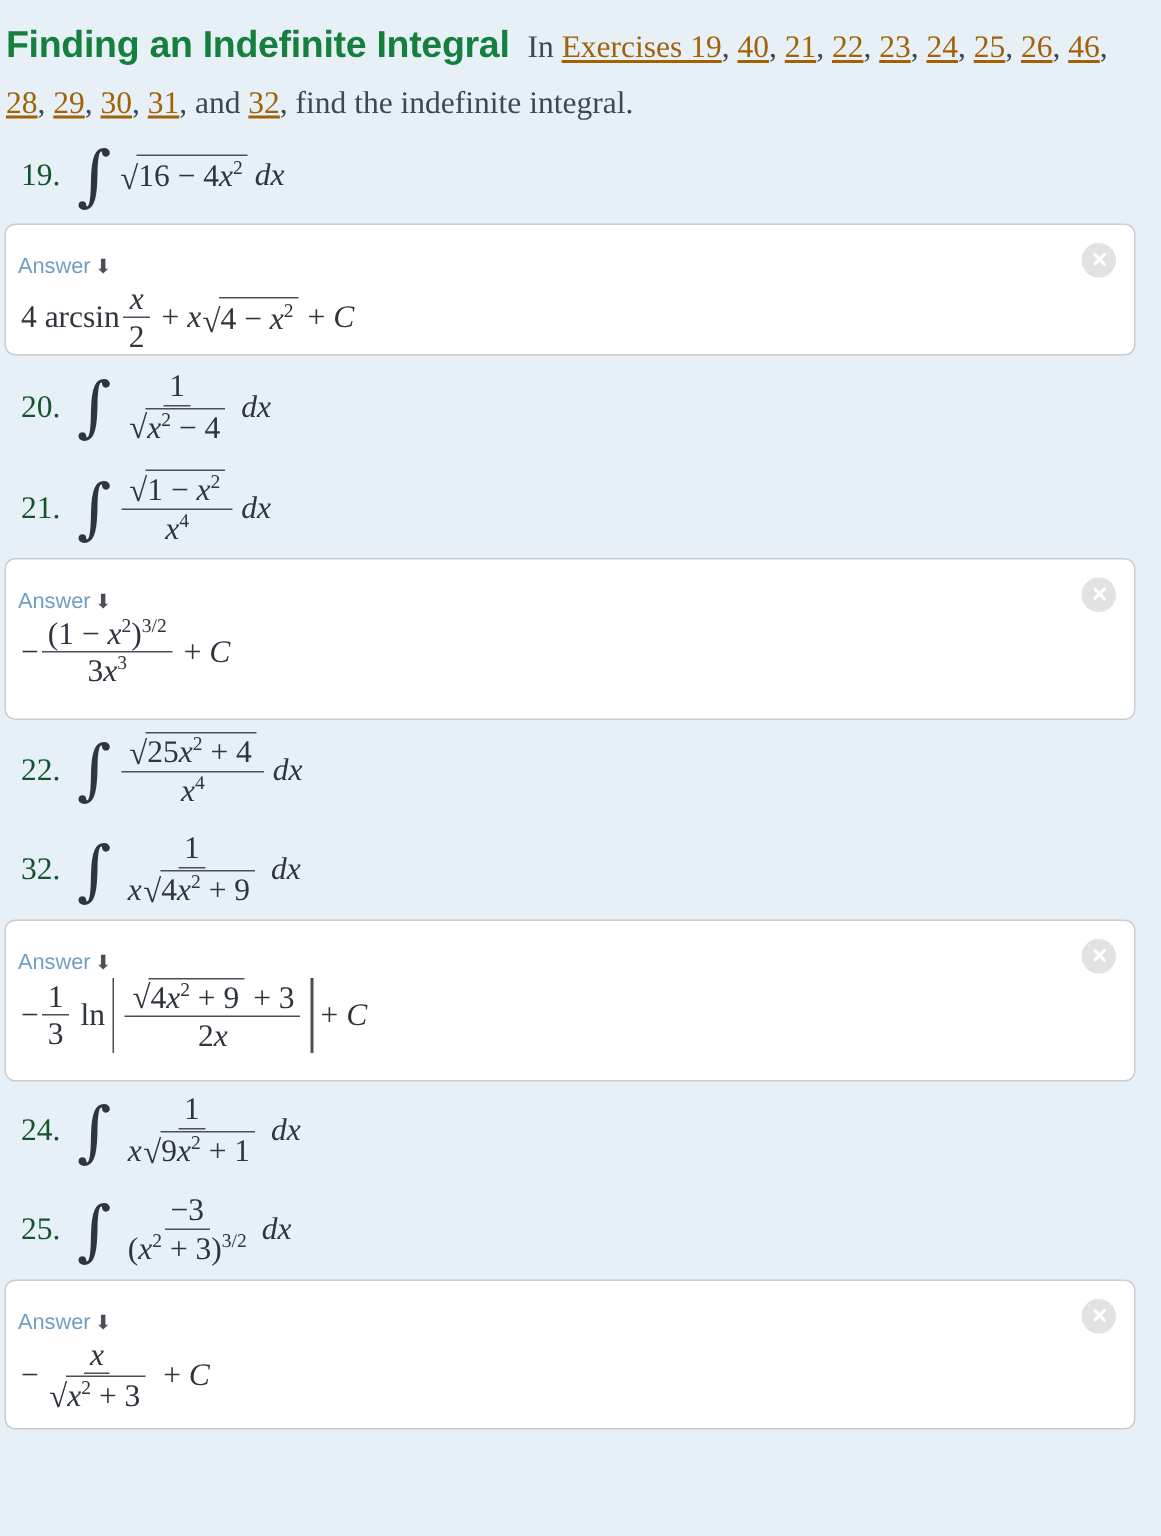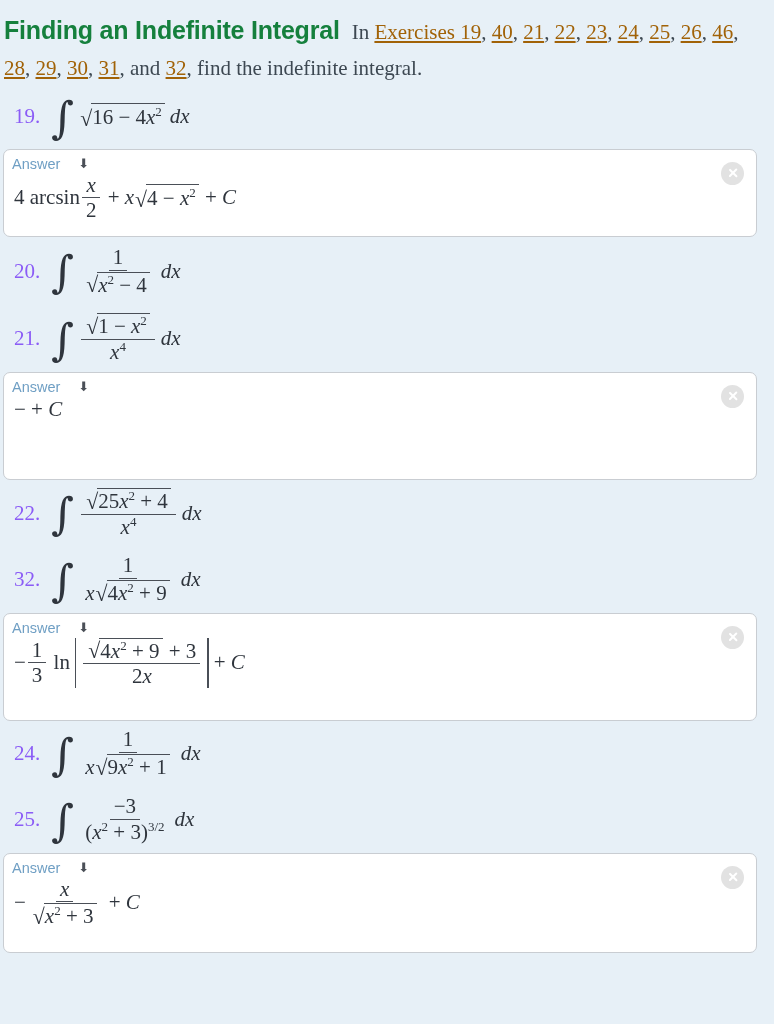--- a/index.html
+++ b/index.html
@@ -42,21 +42,21 @@
   
   .exercise {
     display: flex;
     align-items: center;
     padding-left: 14px;
     color: #353c45;
   }
   .ex-num {
     font-size: 21px;
     margin-right: 11px;
-    color: #8b5cf6;
+    color: #14532d;
     white-space: nowrap;
   }
 
   
   .math {
     font-family: "Liberation Serif", serif;
     font-size: 21px;
     color: #2f353d;
     display: inline-flex;
     align-items: center;
@@ -135,22 +135,23 @@
     margin: 0 17px 0 3px;
     padding: 6px 10px 10px 8px;
     box-sizing: border-box;
   }
   .answer-label {
     font-family: "Liberation Sans", sans-serif;
     font-size: 14.5px;
     color: #6f9fc4;
     display: flex;
     align-items: center;
-    gap: 18px;
+    gap: 3px;
     margin-bottom: 2px;
+    margin-top: 14px;
   }
   .answer-label .arrow {
     color: #4a4f57;
     font-size: 13px;
     line-height: 1;
   }
   .answer-math {
     padding-left: 2px;
   }
   .close-icon {
@@ -270,20 +271,24 @@
 </div>
 
 <div class="answer-box" style="height:108px">
   <div class="answer-label">
     <span>Answer</span>
     <span class="arrow">⬇</span>
   </div>
   <div class="answer-math">
     <span class="math">
       <span>−</span>
+      <span class="frac">
+        <span class="num">(<span>1</span>&nbsp;<span>−</span>&nbsp;<span class="it">x</span><sup class="en">2</sup>)<sup class="en">3/2</sup></span>
+        <span class="den"><span>3</span><span class="it">x</span><sup class="en">3</sup></span>
+      </span>
       &nbsp;<span>+</span>&nbsp;<span class="it">C</span>
     </span>
   </div>
   <div class="close-icon"></div>
 </div>
 
 <div class="exercise" style="height:67px">
   <span class="ex-num">22.</span>
   <span class="math">
     <span class="intsign">∫</span>

